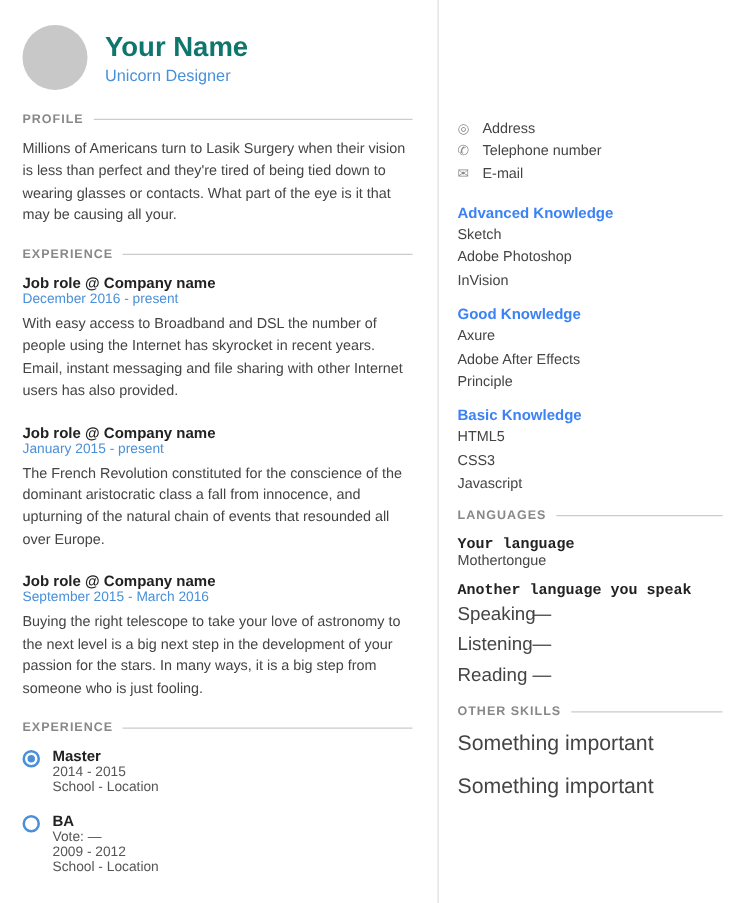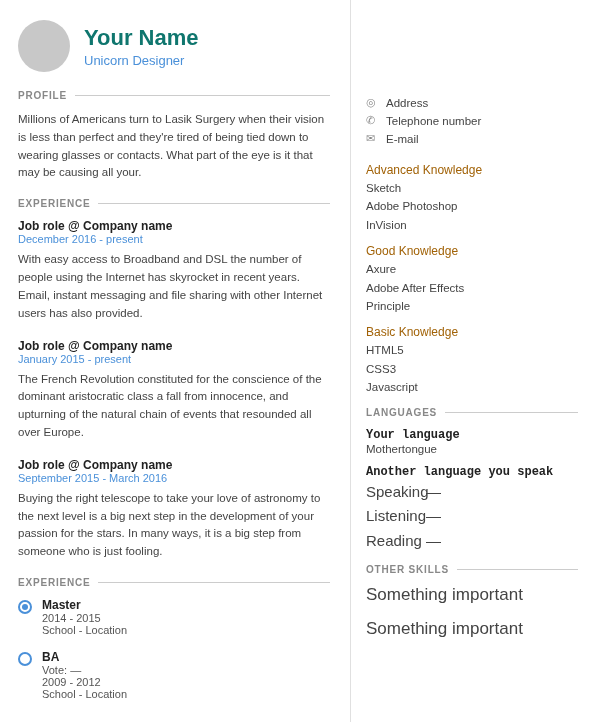--- a/index.html
+++ b/index.html
@@ -152,22 +152,22 @@
       color: #888;
       font-size: 11px;
       flex-shrink: 0;
     }
     
     .tool-category {
       margin-bottom: 10px;
     }
     .tool-category-name {
       font-size: 12px;
-      font-weight: normal;
-      color: #a16207;
+      font-weight: bold;
+      color: #3b82f6;
       margin-bottom: 2px;
     }
     .tool-item {
       font-size: 11.5px;
       color: #444;
       line-height: 1.6;
     }
     
     .lang-block {
       margin-bottom: 10px;

